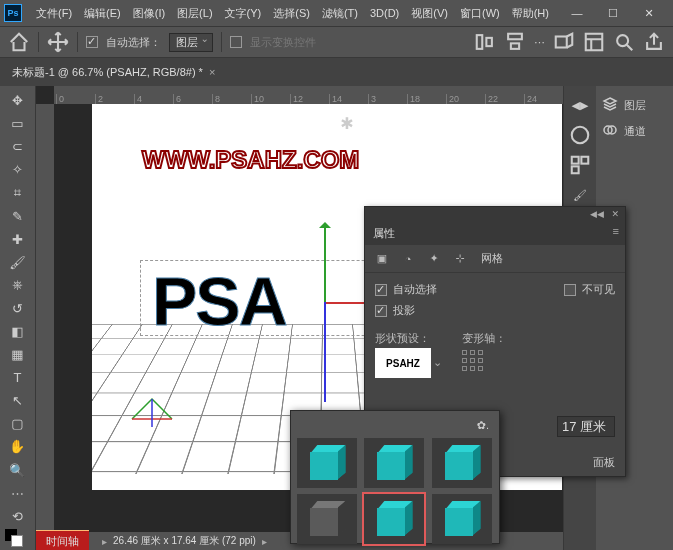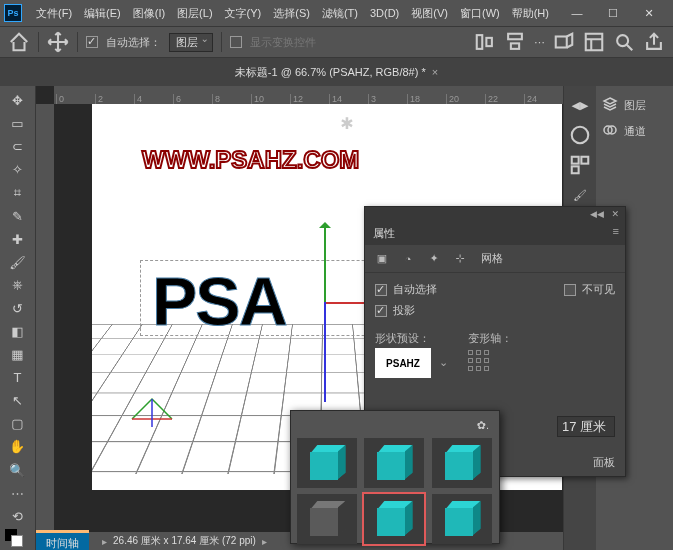--- a/index.html
+++ b/index.html
@@ -9,21 +9,21 @@
 .menu-item { padding: 3px 6px; color: #ddd; cursor: default; }
 .win-controls { margin-left: auto; display: flex; gap: 12px; padding-right: 8px; color: #ddd; }
 .win-btn { width: 24px; text-align: center; cursor: default; }
 .toolbar { height: 32px; background: #535353; border-top: 1px solid #383838; border-bottom: 1px solid #383838; display: flex; align-items: center; padding: 0 8px; gap: 8px; }
 .tb-btn { width: 22px; height: 22px; display: flex; align-items: center; justify-content: center; color: #ccc; }
 .tb-sep { width: 1px; height: 20px; background: #3a3a3a; }
 .checkbox { width: 12px; height: 12px; border: 1px solid #999; background: #535353; display: inline-block; position: relative; }
 .checkbox.checked::after { content: "✓"; position: absolute; top: -2px; left: 0; font-size: 11px; color: #ddd; }
 .select { background: #454545; border: 1px solid #2a2a2a; padding: 1px 14px 1px 6px; color: #ddd; font-size: 11px; position: relative; }
 .select::after { content: "⌄"; position: absolute; right: 3px; top: -1px; font-size: 10px; color: #aaa; }
-.tabbar { height: 28px; background: #424242; display: flex; align-items: center; padding: 0 12px; justify-content: center; }
+.tabbar { height: 28px; background: #424242; display: flex; align-items: center; padding: 0 12px; }
 .tab { color: #ddd; font-size: 11px; }
 .main { display: flex; height: 464px; }
 .tools-col { width: 36px; background: #535353; border-right: 1px solid #383838; display: flex; flex-direction: column; align-items: center; padding-top: 4px; gap: 2px; }
 .tool { width: 26px; height: 24px; display: flex; align-items: center; justify-content: center; color: #ccc; font-size: 13px; cursor: default; border-radius: 2px; }
 .canvas-area { flex: 1; background: #282828; position: relative; overflow: hidden; }
 .ruler-h { position: absolute; top: 0; left: 18px; right: 0; height: 18px; background: #535353; color: #999; font-size: 9px; display: flex; align-items: flex-end; padding-left: 2px; overflow: hidden; }
 .ruler-h span { display: inline-block; width: 40px; border-left: 1px solid #777; padding-left: 2px; height: 10px; }
 .ruler-v { position: absolute; top: 18px; left: 0; width: 18px; bottom: 18px; background: #535353; }
 .canvas { position: absolute; top: 18px; left: 56px; width: 470px; height: 386px; background: #fff; }
 .canvas-inner { position: relative; width: 100%; height: 100%; overflow: hidden; }
@@ -73,21 +73,21 @@
 .preset.sel { outline: 2px solid #e05a5a; }
 .cube { width: 34px; height: 34px; position: relative; transform-style: preserve-3d; }
 .cube-face { position: absolute; width: 28px; height: 28px; }
 .cf-front { background: #1fb8b8; left: 0; top: 6px; }
 .cf-top { background: #2cd4d4; width: 28px; height: 8px; top: -1px; left: 4px; transform: skewX(-40deg); }
 .cf-side { background: #0e8888; width: 8px; height: 28px; left: 28px; top: 2px; transform: skewY(-40deg); }
 .preset.gray .cf-front { background: #5a5a5a; }
 .preset.gray .cf-top { background: #777; }
 .preset.gray .cf-side { background: #3a3a3a; }
 
-.timeline-tab { position: absolute; bottom: 0; left: 36px; height: 20px; background: #0369a1; color: #ddd; font-size: 11px; padding: 3px 10px; border-top: 3px solid #fdba74; }
+.timeline-tab { position: absolute; bottom: 0; left: 36px; height: 20px; background: #b91c1c; color: #ddd; font-size: 11px; padding: 3px 10px; border-top: 1px solid #fdba74; }
 svg { fill: none; stroke: currentColor; stroke-width: 1.5; }
 </style>
 </head>
 <body>
 
 <div class="titlebar">
   <div class="ps-logo">Ps</div>
   <div class="menu-item">文件(F)</div>
   <div class="menu-item">编辑(E)</div>
   <div class="menu-item">图像(I)</div>
@@ -304,21 +304,21 @@
       <span class="checkbox"></span>
       <span>不可见</span>
     </div>
     <div class="prop-row">
       <span class="checkbox checked"></span>
       <span>投影</span>
     </div>
     <div style="display:flex;gap:20px;margin-top:6px">
       <div>
         <div class="section-lbl">形状预设：</div>
-        <div style="display:flex;align-items:center;gap:8px">
+        <div style="display:flex;align-items:center;gap:2px">
           <div class="thumb-box">PSAHZ</div>
           <span style="color:#aaa">⌄</span>
         </div>
       </div>
       <div>
         <div class="section-lbl">变形轴：</div>
         <div class="dots-grid">
             <div></div>
             <div></div>
             <div></div>

